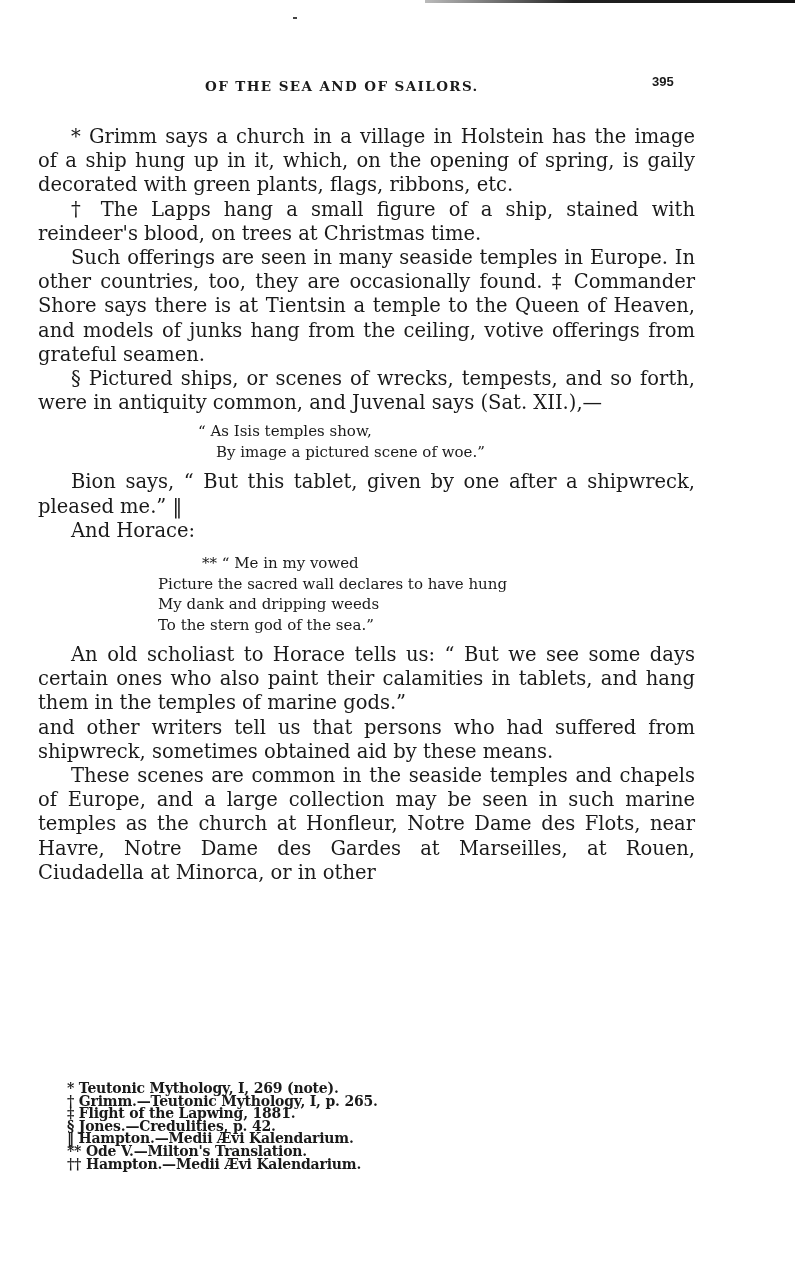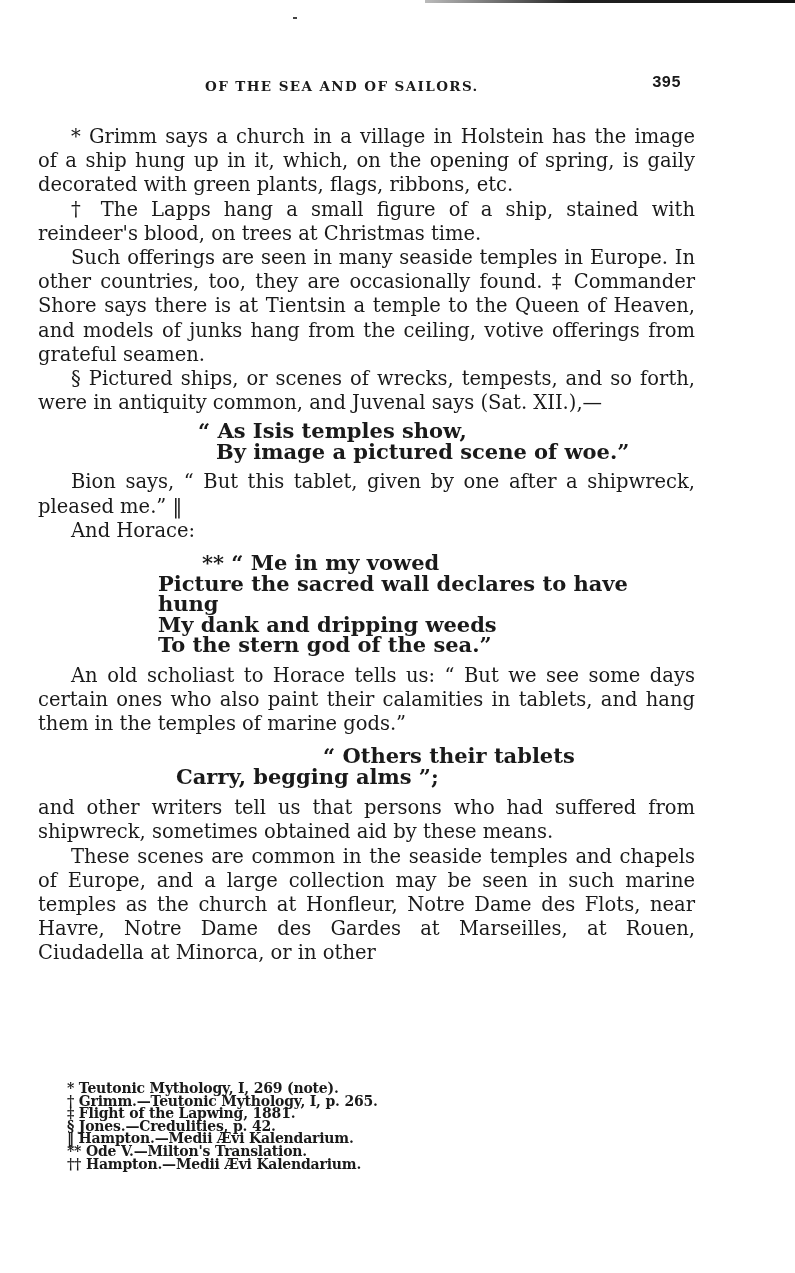--- a/index.html
+++ b/index.html
@@ -1,25 +1,25 @@
 <!DOCTYPE html>
 <html><head>
 <meta charset="utf-8">
 <style>
   html, body { margin:0; padding:0; background:#ffffff; }
   body { width:795px; height:1273px; position:relative; overflow:hidden; font-family:"DejaVu Serif", serif; color:#1a1a1a; }
   .topbar { position:absolute; top:0; left:425px; width:370px; height:3px; background:linear-gradient(90deg,#bbb,#222 40%,#111); }
   .tick { position:absolute; top:17px; left:293px; width:4px; height:2px; background:#444; }
   .header { position:absolute; top:76px; left:0; width:715px; height:22px; }
   .running-head { position:absolute; left:205px; top:2px; font-family:"DejaVu Serif", serif; font-weight:bold; font-size:13.5px; letter-spacing:1.4px; }
-  .page-num { position:absolute; left:652px; top:-2px; font-family:Liberation Mono, monospace; font-weight:bold; font-size:16px; }
+  .page-num { position:absolute; left:652px; top:-2px; font-family:Liberation Sans, sans-serif; font-weight:bold; font-size:13px; }
   .body { position:absolute; top:125px; left:38px; width:657px; font-size:19.5px; line-height:24.2px; }
   .p { margin:0; text-align:justify; text-align-last:left; }
   .indent { text-indent:33px; }
-  .verse { font-size:21px; line-height:20.5px; font-weight:bold; margin:0; }
+  .verse { font-size:15px; line-height:20.5px; font-weight:normal; margin:0; }
   .v1 { margin:6px 0 8px 160px; }
   .v1 .l2 { padding-left:18px; }
   .v2 { margin:10px 0 8px 120px; }
   .v2 .l1 { padding-left:44px; }
   .v3 { margin:10px 0 9px 138px; }
   .v3 .l1 { padding-left:147px; }
   .footnotes { position:absolute; top:1082px; left:67px; font-family:"DejaVu Serif", serif; font-weight:bold; font-size:14px; line-height:12.6px; letter-spacing:-0.2px; }
   .fn { white-space:nowrap; }
 </style>
 </head>
@@ -49,24 +49,20 @@
 
   <div class="verse v2">
     <div class="l1">** “ Me in my vowed</div>
     <div>Picture the sacred wall declares to have hung</div>
     <div>My dank and dripping weeds</div>
     <div>To the stern god of the sea.”</div>
   </div>
 
   <p class="p indent">An old scholiast to Horace tells us: “ But we see some days certain ones who also paint their calamities in tablets, and hang them in the temples of marine gods.”</p>
 
-  <div class="verse v3">
-    <div class="l1">“ Others their tablets</div>
-    <div>Carry, begging alms ”;</div>
-  </div>
 
   <p class="p">and other writers tell us that persons who had suffered from shipwreck, sometimes obtained aid by these means.</p>
   <p class="p indent">These scenes are common in the seaside temples and chapels of Europe, and a large collection may be seen in such marine temples as the church at Honfleur, Notre Dame des Flots, near Havre, Notre Dame des Gardes at Marseilles, at Rouen, Ciudadella at Minorca, or in other</p>
 </div>
 
 <div class="footnotes">
   <div class="fn">* Teutonic Mythology, I, 269 (note).</div>
   <div class="fn">† Grimm.—Teutonic Mythology, I, p. 265.</div>
   <div class="fn">‡ Flight of the Lapwing, 1881.</div>
   <div class="fn">§ Jones.—Credulities, p. 42.</div>

